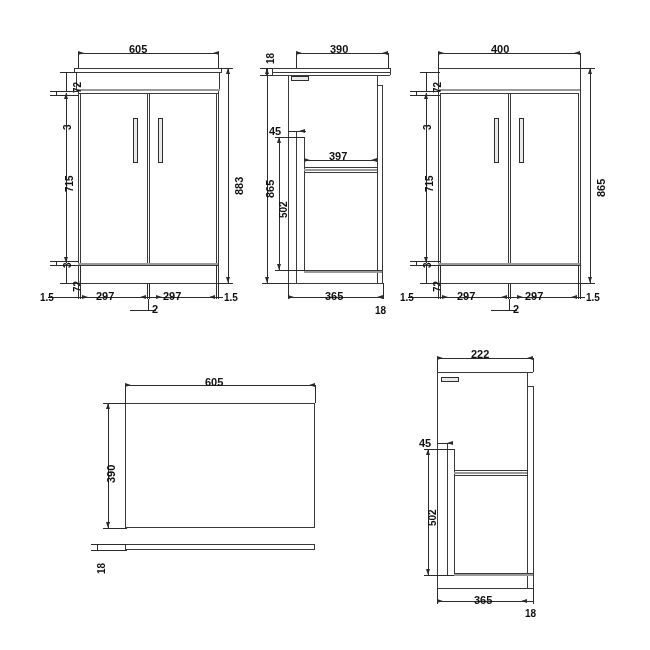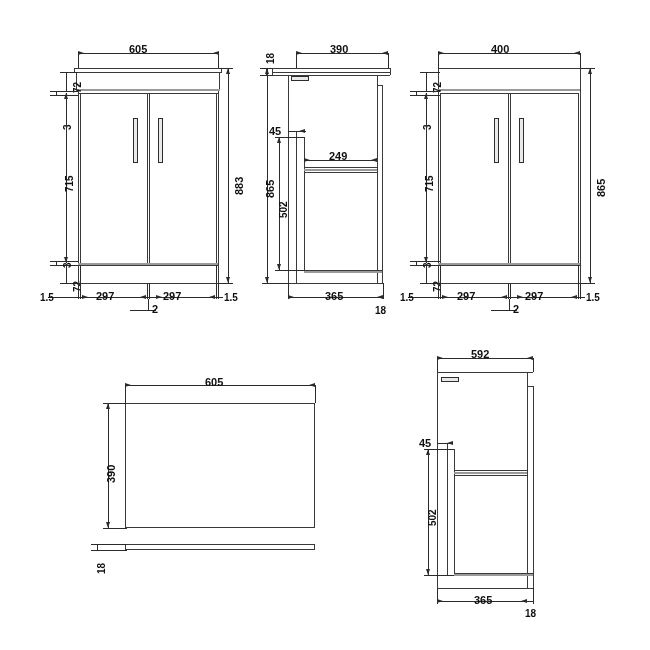--- a/index.html
+++ b/index.html
@@ -211,21 +211,21 @@
     <div class="obj hln" style="left:304px; top:270px; width:78px;"></div>
     <div class="band" style="left:304px; top:271px; width:78px; height:2px;"></div>
 
     <div class="ln hln" style="left:288px; top:131px; width:18px;"></div>
     <div class="arw-l" style="left:299px; top:128.5px;"></div>
     <div class="dim" style="left:269px; top:126px;">45</div>
 
     <div class="ln hln" style="left:304px; top:160px; width:73px;"></div>
     <div class="arw-r" style="left:304px; top:157.5px;"></div>
     <div class="arw-l" style="left:371px; top:157.5px;"></div>
-    <div class="dim" style="left:329px; top:151px;">249</div>
+    <div class="dim" style="left:329px; top:151px;">397</div>
 
     <div class="ln vln" style="left:267px; top:68px; height:215px;"></div>
     <div class="arw-u" style="left:264.5px; top:68px;"></div>
     <div class="arw-d" style="left:264.5px; top:277px;"></div>
     <div class="ln hln" style="left:262px; top:283px; width:28px;"></div>
     <div class="dim vert" style="left:265px; top:198px;">865</div>
 
     <div class="ln vln" style="left:279px; top:137px; height:133px;"></div>
     <div class="arw-u" style="left:276.5px; top:137px;"></div>
     <div class="arw-d" style="left:276.5px; top:264px;"></div>
@@ -346,21 +346,21 @@
     <div class="dim vert small" style="left:96px; top:574px;">18</div>
   </div>
 
   <div>
 
     <div class="ln hln" style="left:437px; top:358px; width:96px;"></div>
     <div class="arw-r" style="left:437px; top:355.5px;"></div>
     <div class="arw-l" style="left:527px; top:355.5px;"></div>
     <div class="ln vln" style="left:437px; top:358px; height:14px;"></div>
     <div class="ln vln" style="left:533px; top:358px; height:14px;"></div>
-    <div class="dim" style="left:471px; top:349px;">592</div>
+    <div class="dim" style="left:471px; top:349px;">222</div>
 
     <div class="obj hln" style="left:437px; top:372px; width:96px;"></div>
     <div class="obj vln" style="left:437px; top:372px; height:216px;"></div>
     <div class="obj vln" style="left:527px; top:372px; height:216px;"></div>
     <div class="obj vln" style="left:533px; top:386px; height:202px;"></div>
     <div class="obj hln" style="left:527px; top:386px; width:7px;"></div>
     <div class="obj hln" style="left:437px; top:588px; width:97px;"></div>
 
     <div class="handle" style="left:441px; top:377px; width:18px; height:5px;"></div>
 

